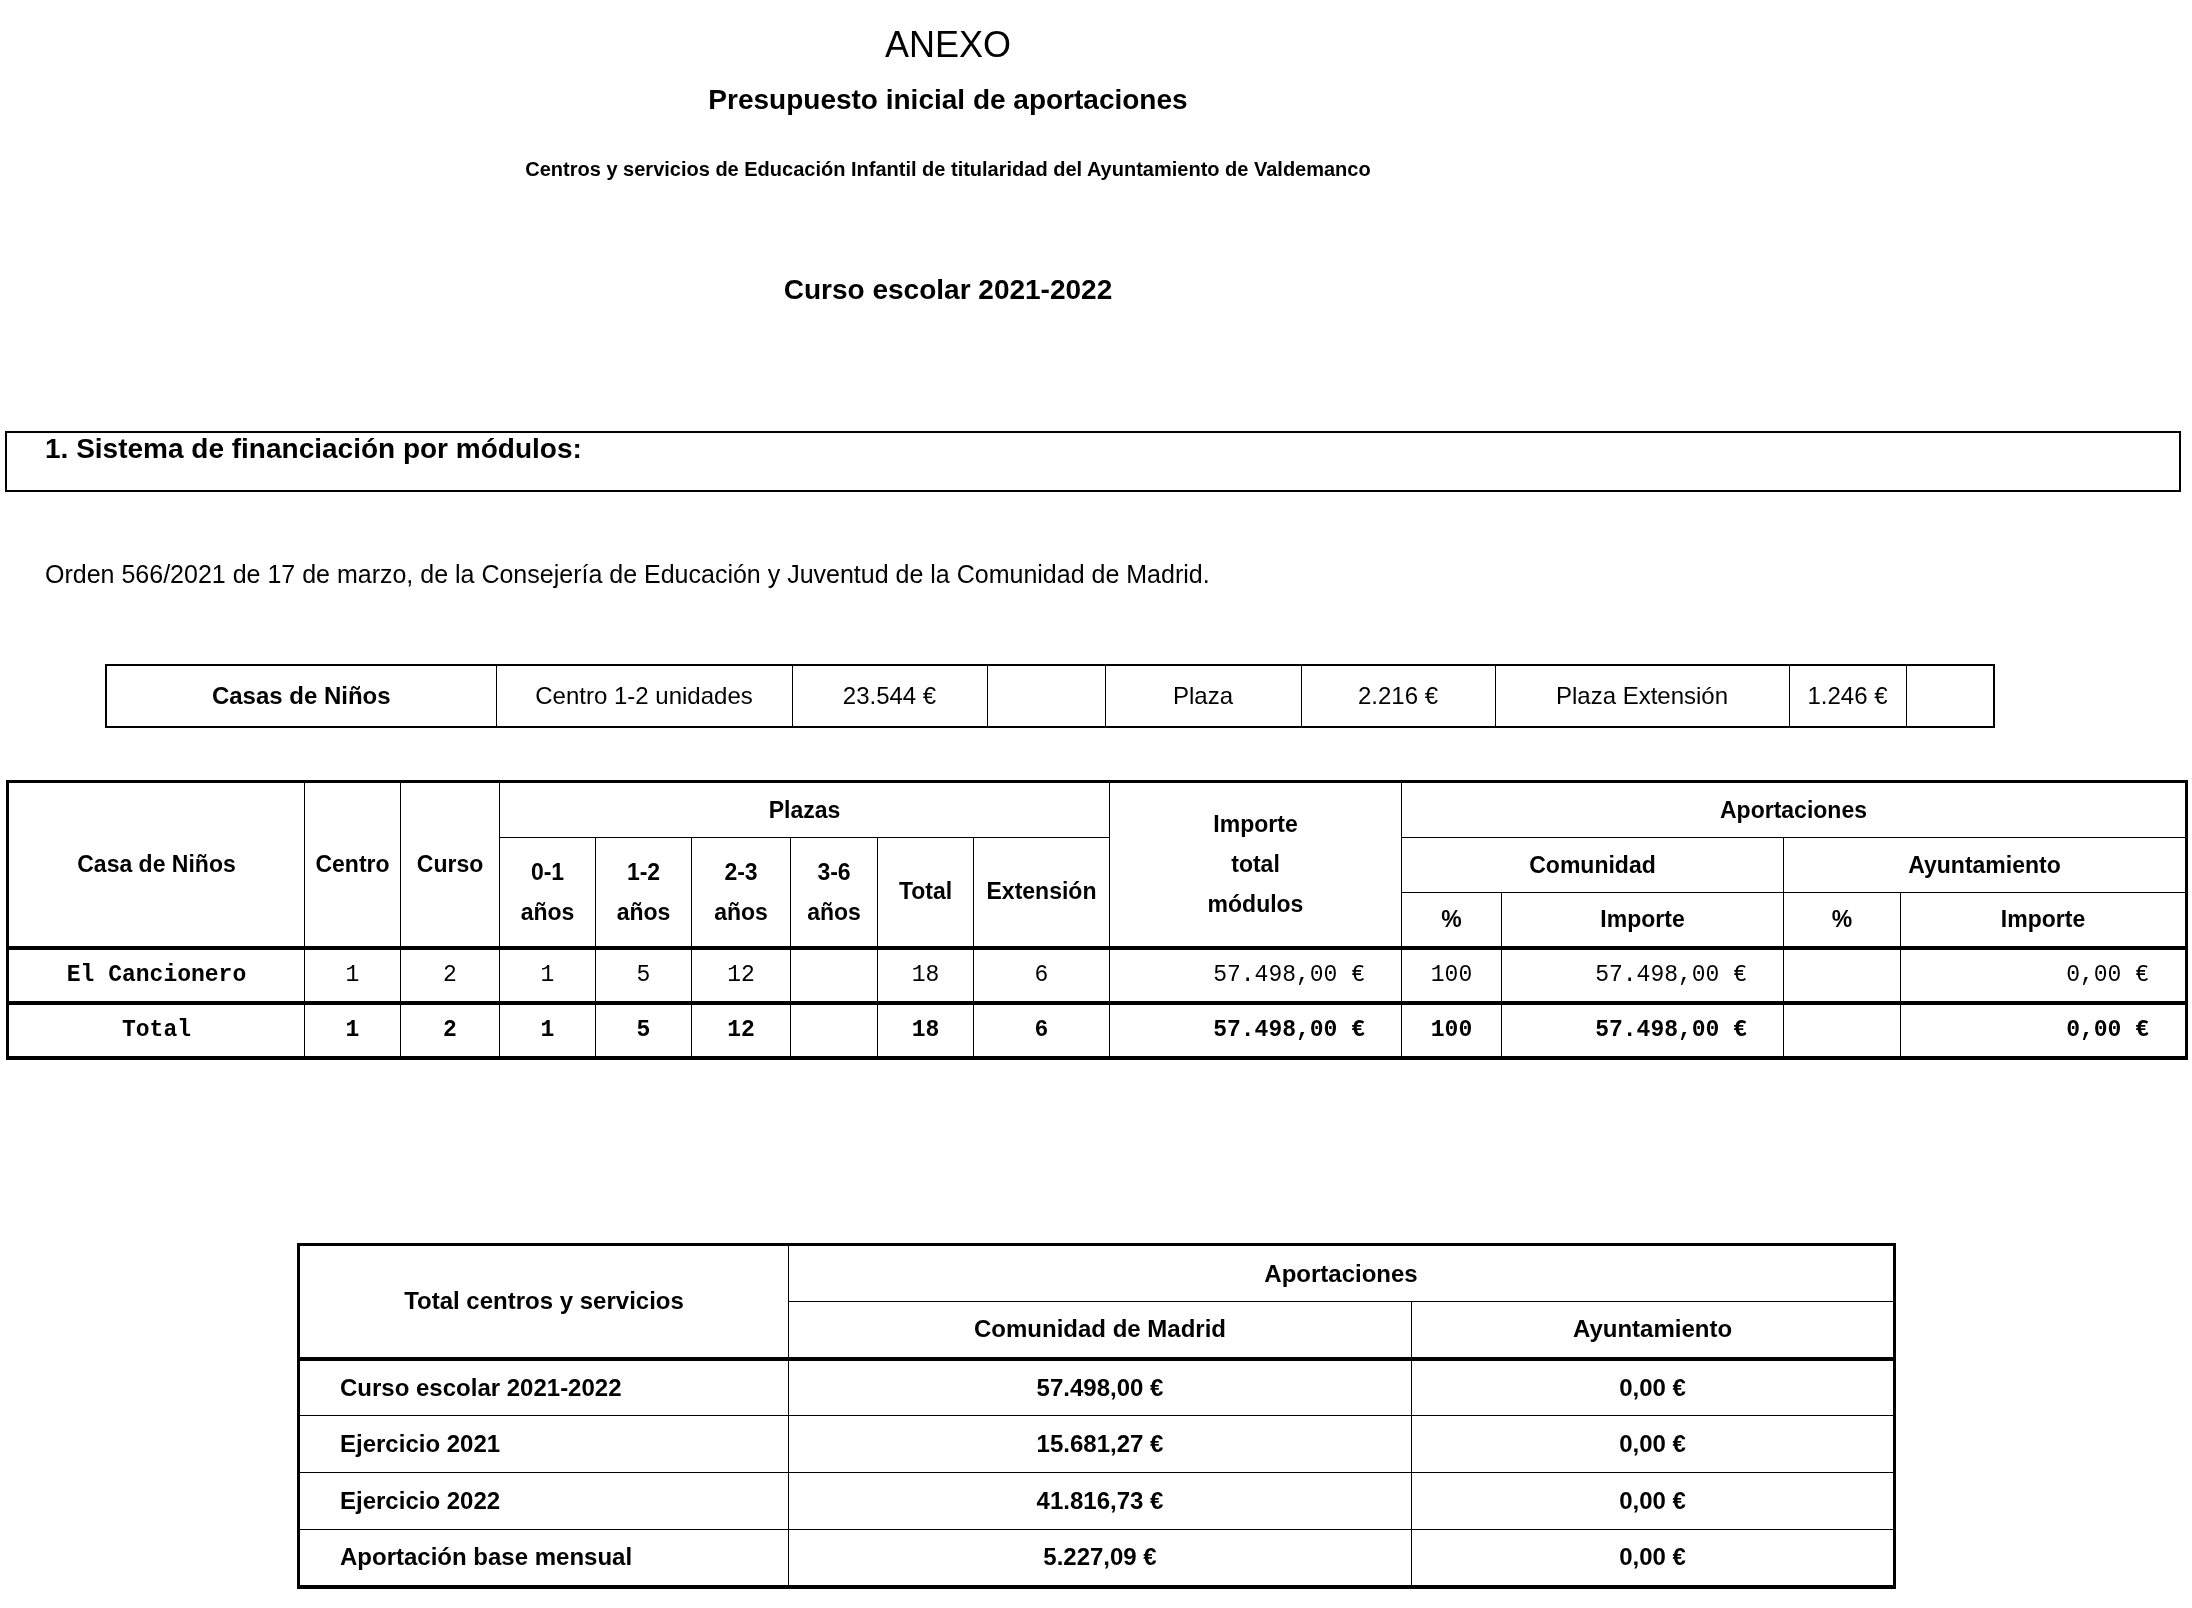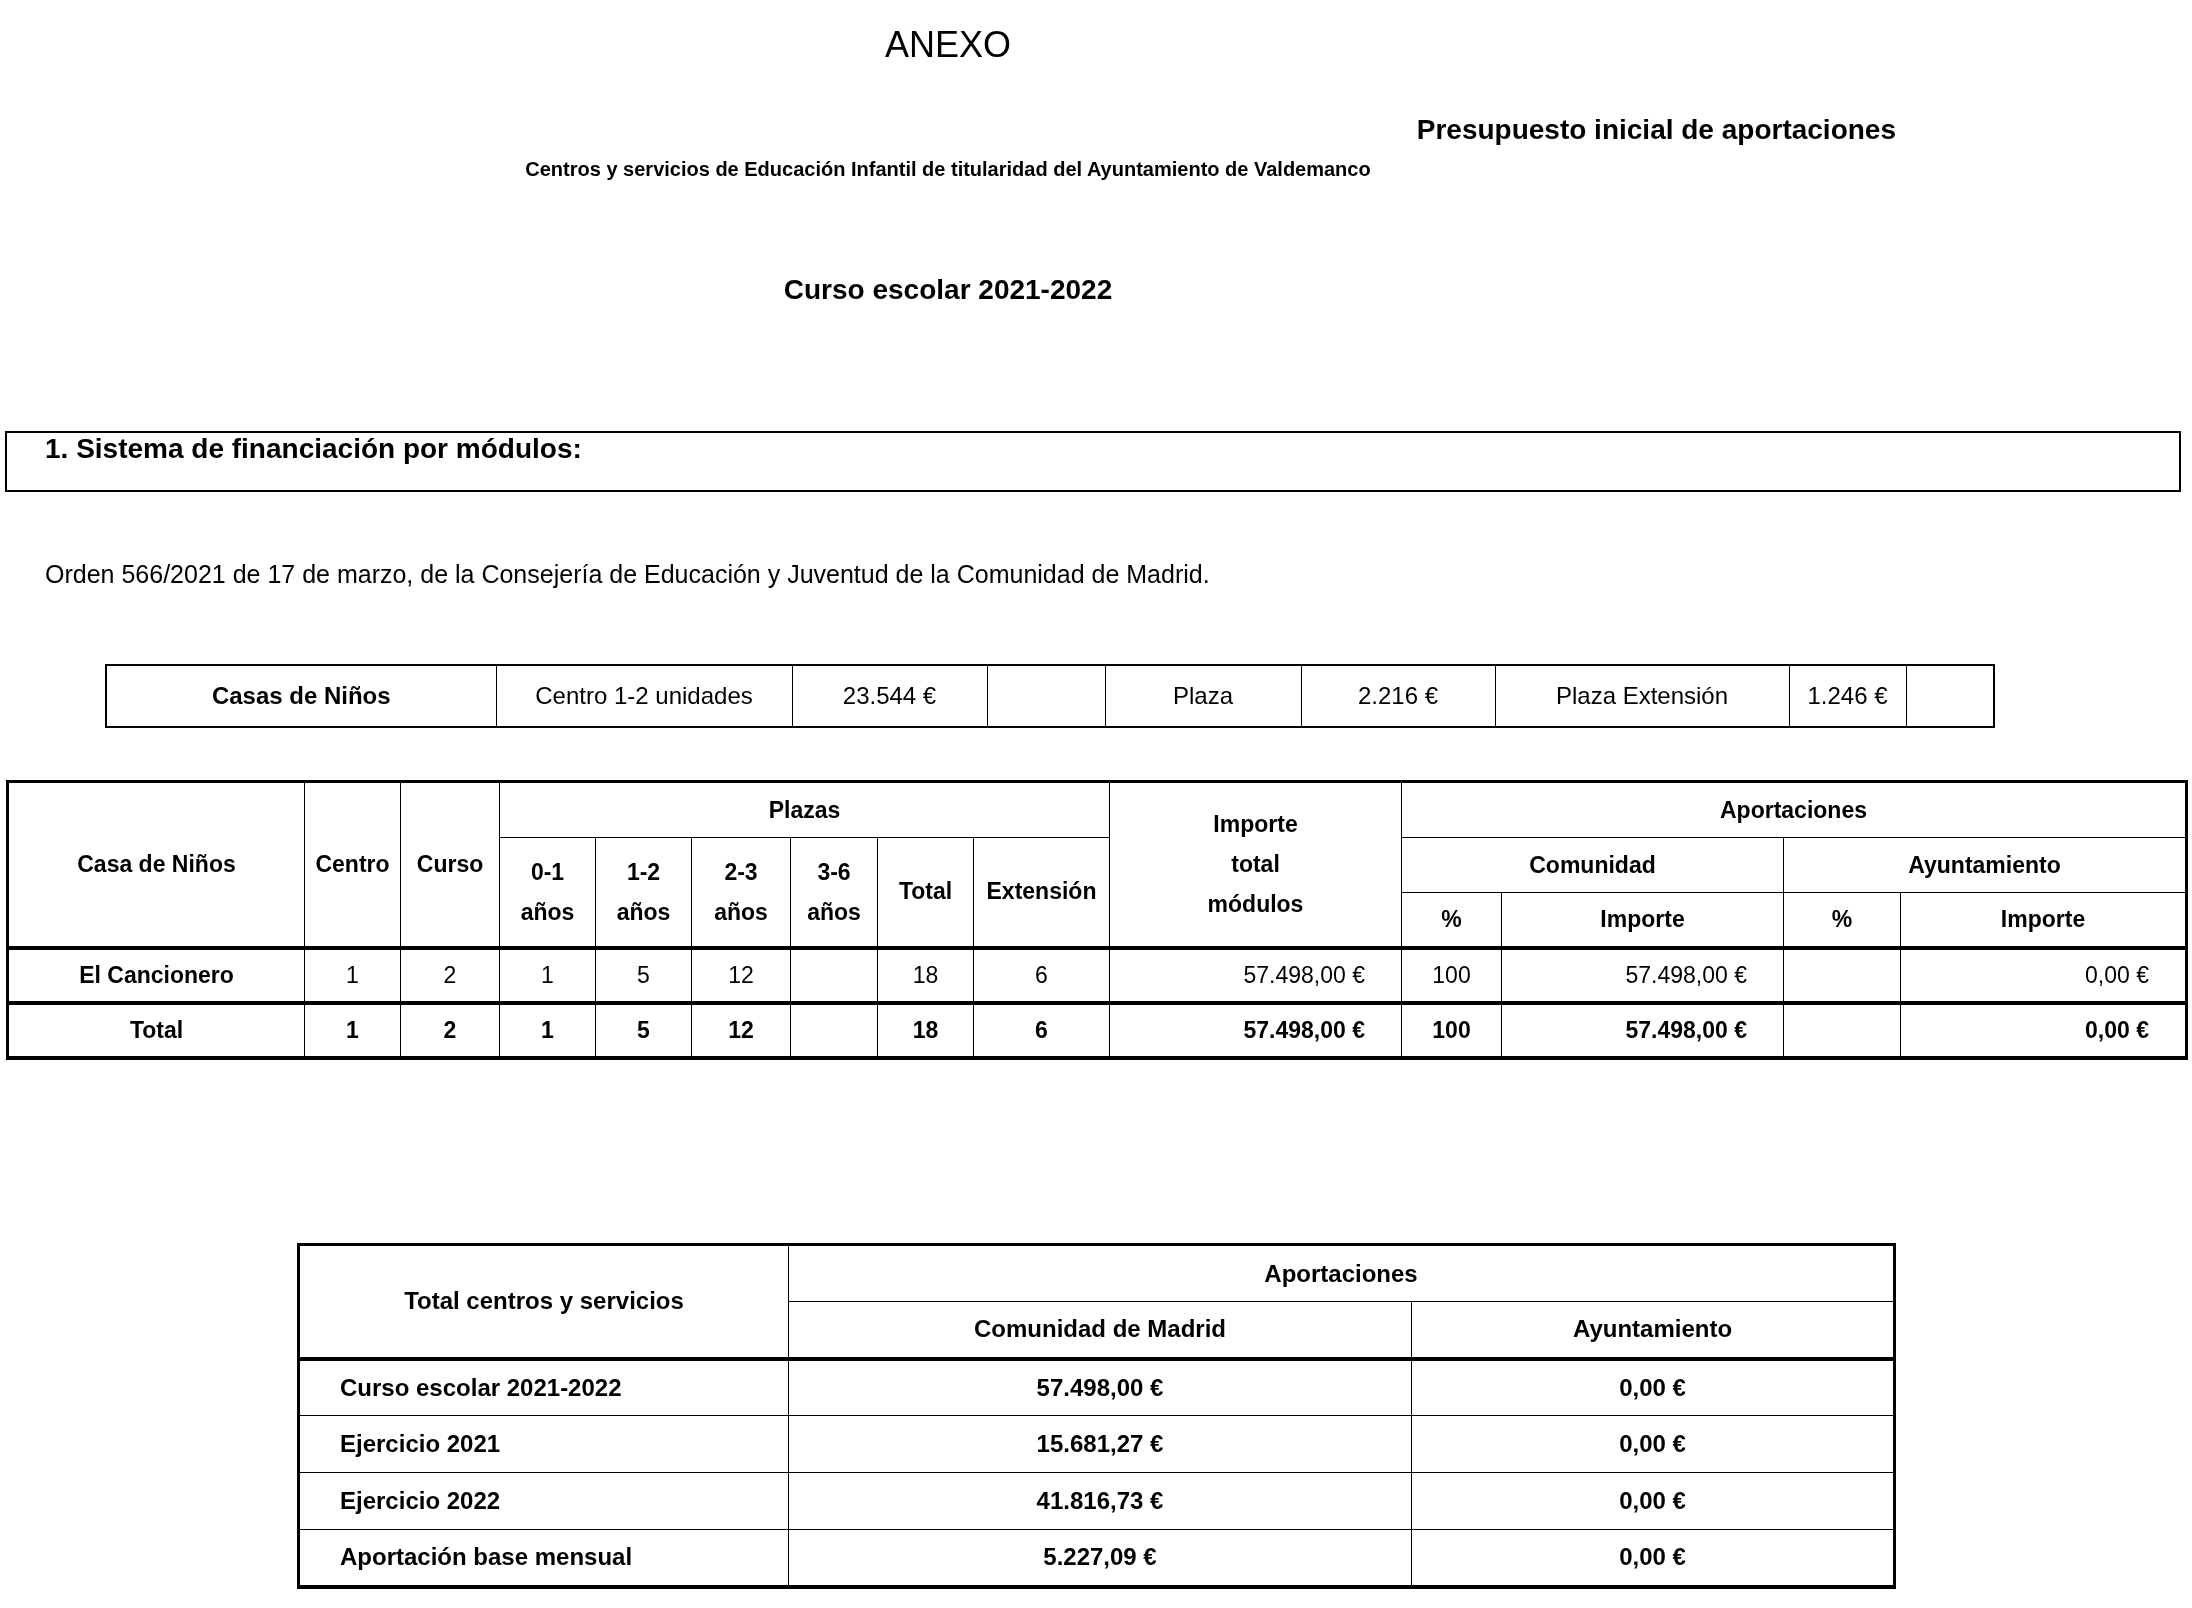--- a/index.html
+++ b/index.html
@@ -6,21 +6,21 @@
   html, body { background: #ffffff; }
   body {
     width: 2192px; height: 1608px;
     position: relative;
     font-family: "Liberation Sans", sans-serif;
     color: #000;
     overflow: hidden;
   }
   .center-line { position: absolute; left: 0; width: 1896px; text-align: center; }
   .doc-title   { top: 24px;  font-size: 36px; font-weight: 400; }
-  .doc-sub1    { top: 114px;  font-size: 28px; font-weight: 700; text-align: right; }
+  .doc-sub1    { top: 84px;  font-size: 28px; font-weight: 700; }
   .doc-sub2    { top: 158px; font-size: 20px; font-weight: 700; }
   .doc-sub3    { top: 274px; font-size: 28px; font-weight: 700; }
 
   .section-box {
     position: absolute; left: 5px; top: 431px;
     width: 2176px; height: 61px;
     border: 2px solid #000;
     display: flex; align-items: flex-start;
     padding-left: 38px;
     font-size: 28px; font-weight: 700;
@@ -39,21 +39,21 @@
   .rates-table td { border: 1px solid #000; font-size: 24px; height: 62px; }
   .rates-table .b { font-weight: 700; }
 
   
   .modules-table { position: absolute; left: 6px; top: 780px; border: 3px solid #000; font-size: 23px; }
   .modules-table th, .modules-table td { border: 1px solid #000; }
   .modules-table th { font-weight: 700; }
   .modules-table tr.hr1 { height: 56px; }
   .modules-table tr.hr2 { height: 55px; }
   .modules-table tr.hr3 { height: 55px; }
-  .modules-table tr.dr  { height: 55px; }
+  .modules-table tr.dr  { height: 55px; font-family: Liberation Mono, monospace; }
   .modules-table tr.dr > td { border-top: 4px solid #000; }
   .modules-table tr.dr-last > td { border-bottom: 4px solid #000; }
   .pre { white-space: pre-line; line-height: 1.75; }
   .money { text-align: right; padding-right: 36px; }
   .bold { font-weight: 700; }
 
   
   .totals-table { position: absolute; left: 297px; top: 1243px; border: 3px solid #000; font-size: 24px; }
   .totals-table th, .totals-table td { border: 1px solid #000; font-weight: 700; height: 57px; }
   .totals-table tr.first-body > td { border-top: 4px solid #000; }

